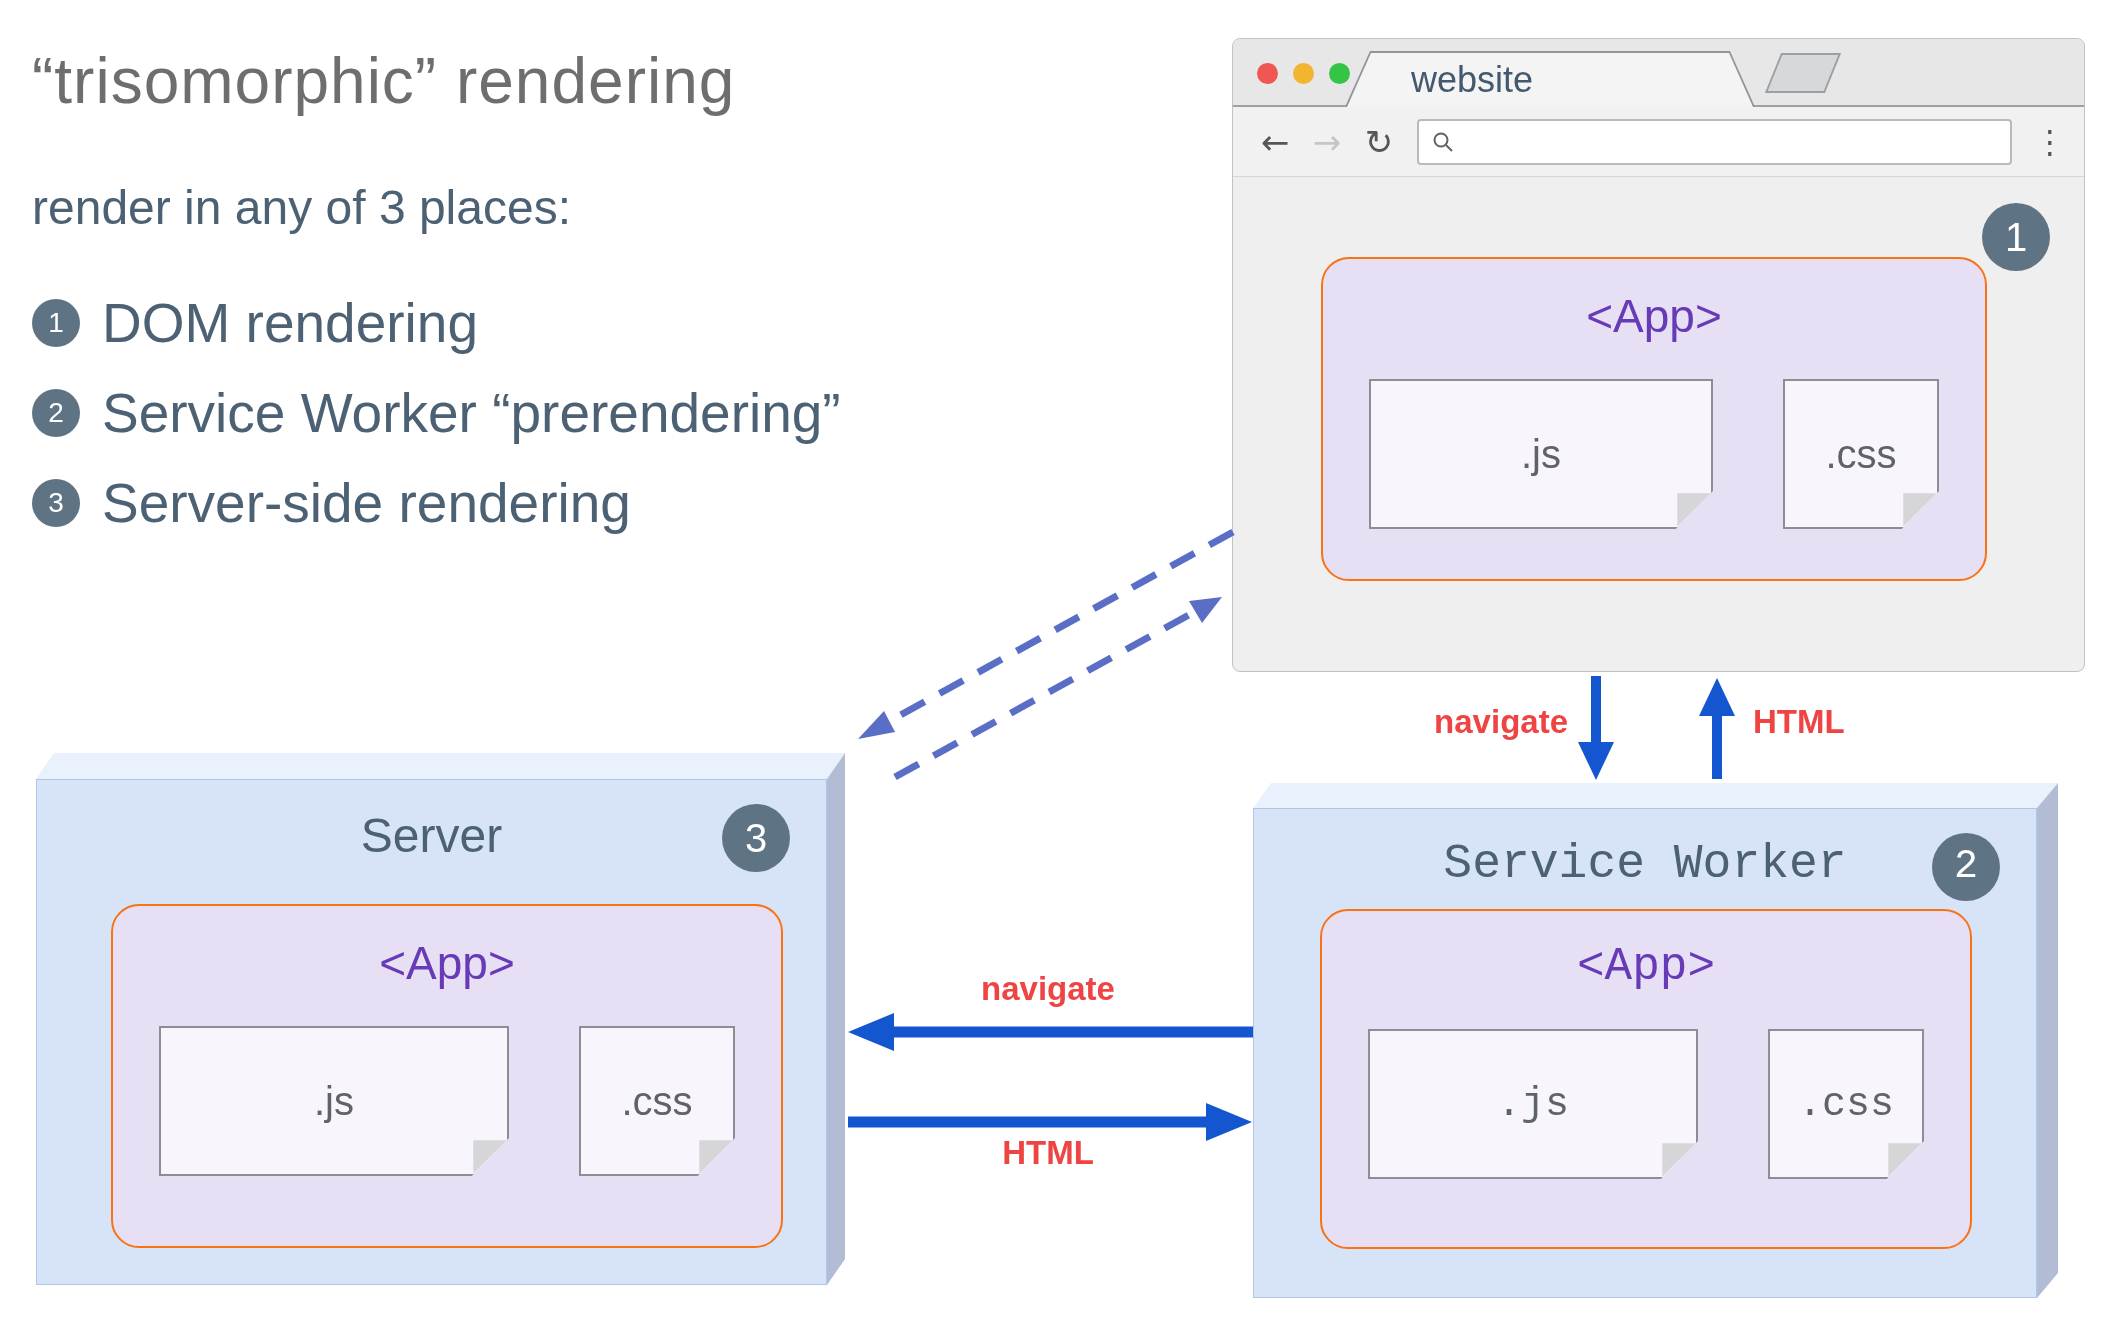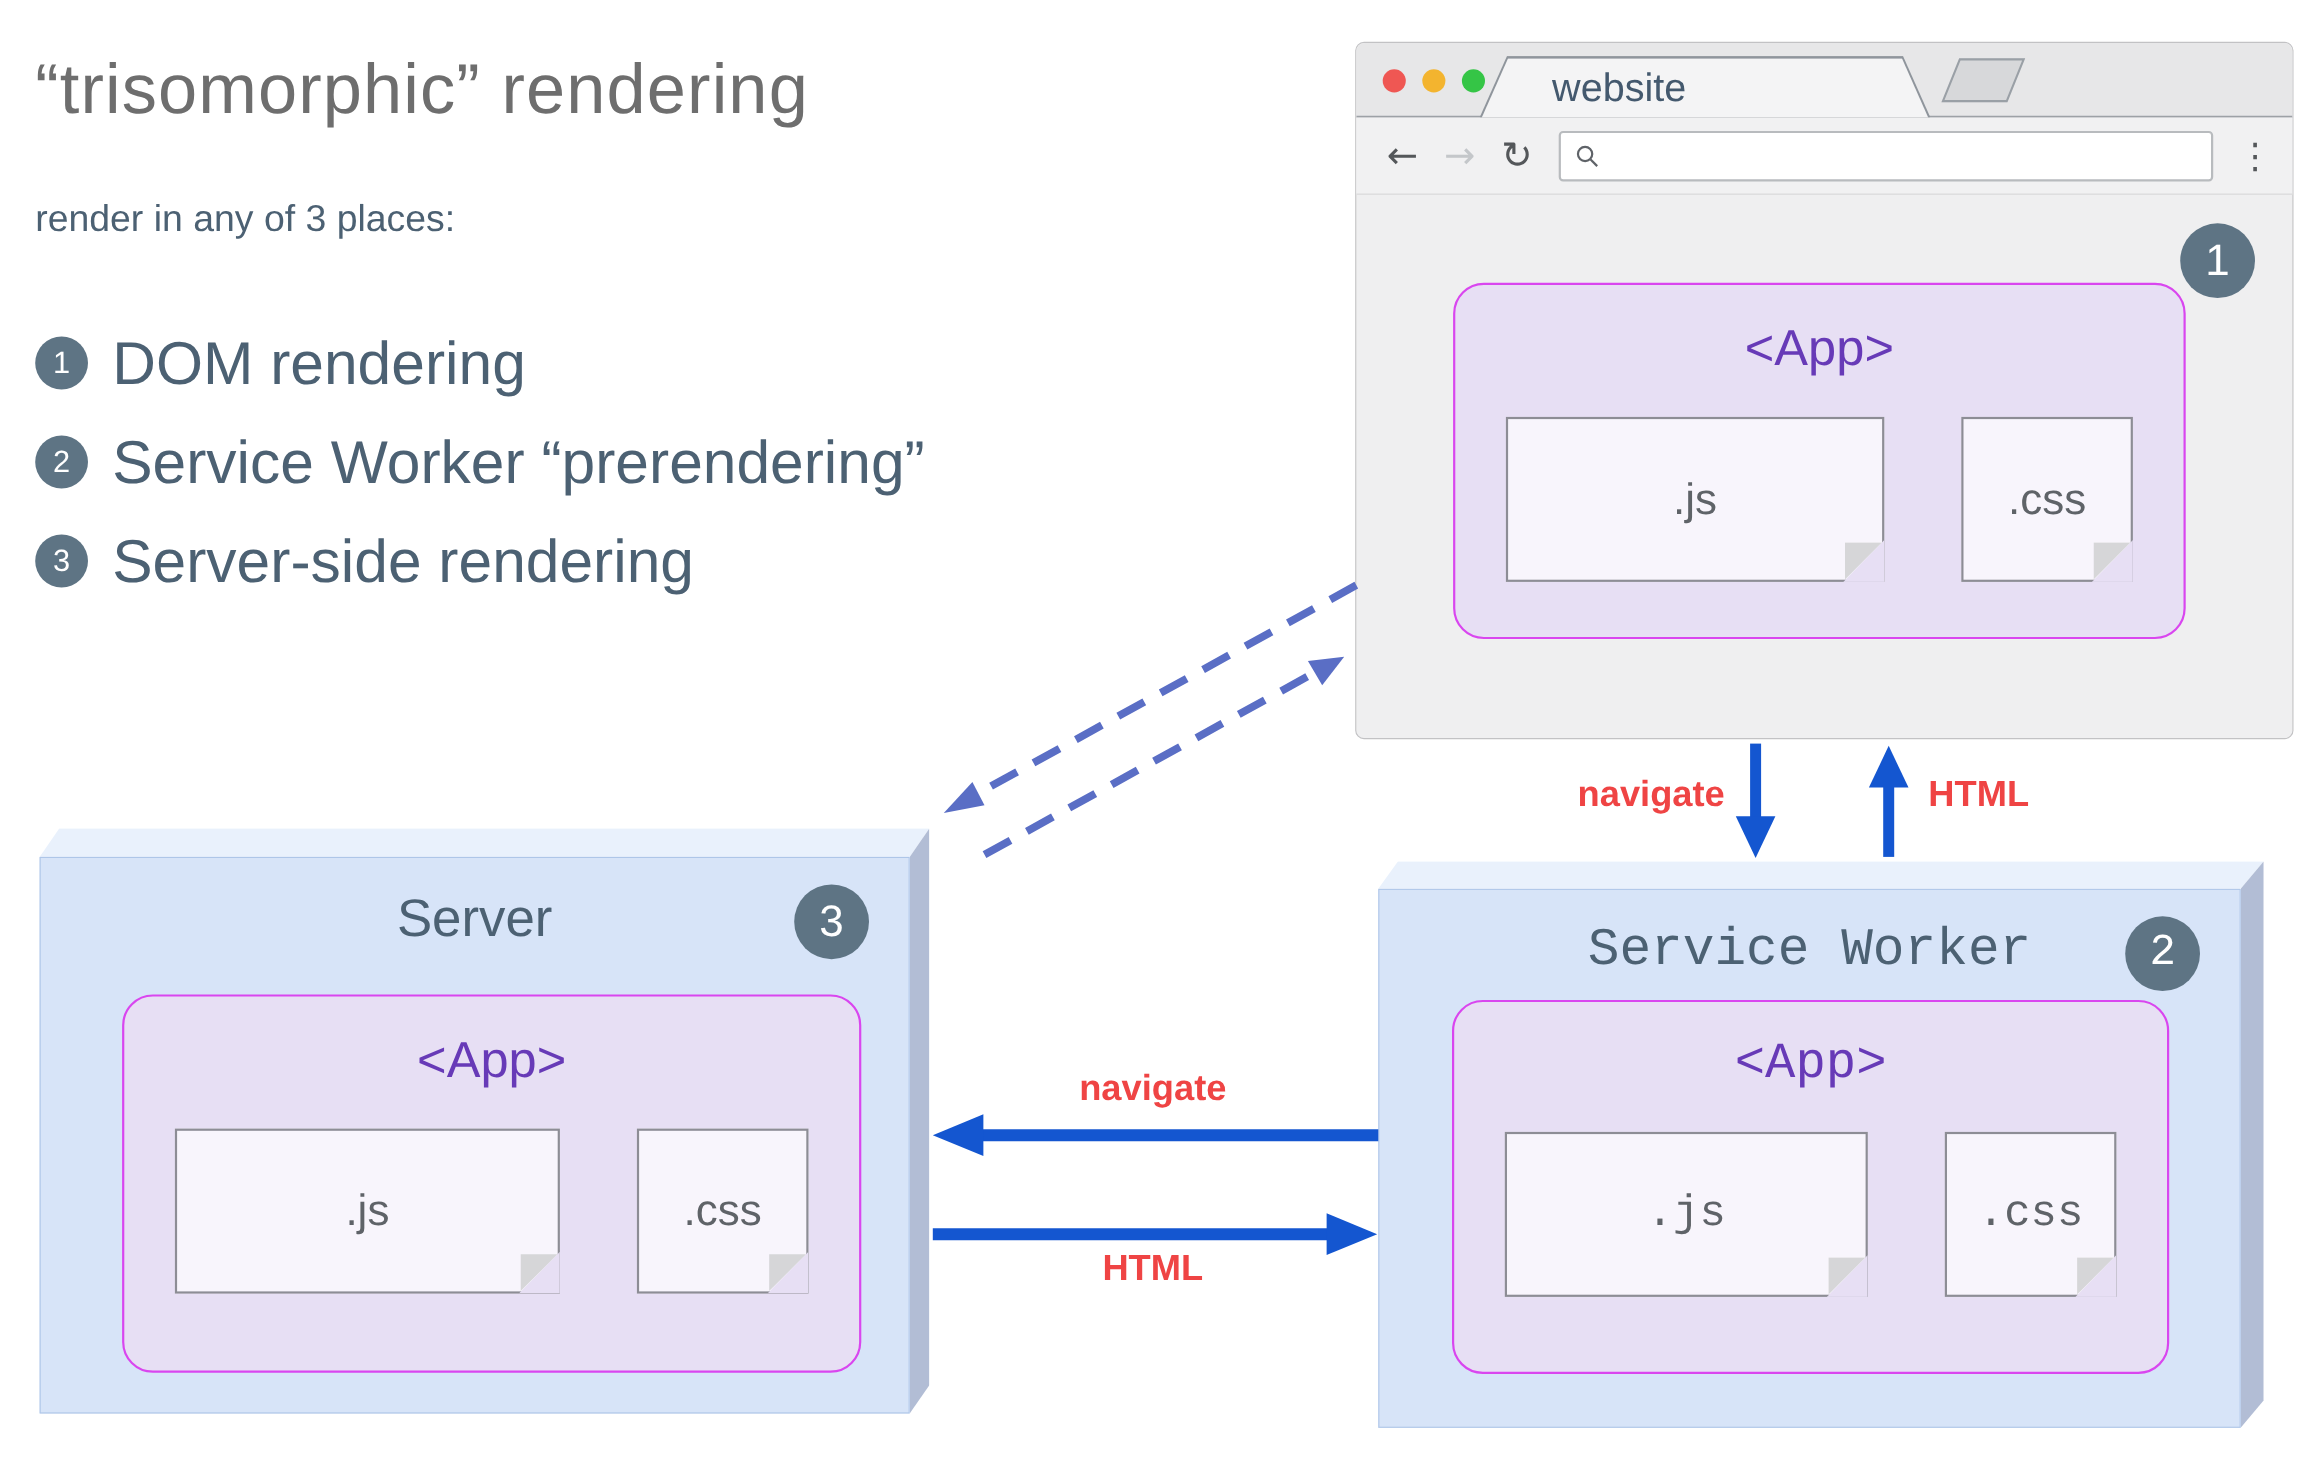--- a/index.html
+++ b/index.html
@@ -3,21 +3,21 @@
 <meta charset="utf-8">
 <style>
   * { margin:0; padding:0; box-sizing:border-box; }
   html,body { background:#ffffff; }
   body { font-family:"Liberation Sans", sans-serif; }
   #canvas { position:relative; width:2108px; height:1328px; background:#ffffff; overflow:hidden; }
 
   
   .intro { position:absolute; left:32px; top:44px; width:1100px; }
   .intro h1 { font-size:64px; font-weight:400; color:#6e6e6e; letter-spacing:1px; margin-bottom:62px; }
-  .intro .subtitle { font-size:34px; font-weight:400; color:#4c6173; margin-bottom:79px; }
+  .intro .subtitle { font-size:48px; font-weight:400; color:#4c6173; margin-bottom:56px; }
   .legend { display:flex; flex-direction:column; gap:26px; }
   .legend-row { display:flex; align-items:center; gap:22px; }
   .legend-row .label { font-size:55px; color:#4c6173; }
 
   .badge { background:#5e7484; color:#fff; border-radius:50%;
            display:flex; align-items:center; justify-content:center; line-height:1; }
   .badge.sm { width:48px; height:48px; font-size:28px; }
   .badge.big { width:68px; height:68px; font-size:40px; }
 
   
@@ -47,21 +47,21 @@
             width:44px; text-align:center; line-height:1; }
   .nav-ic.disabled { color:#c4c7ca; }
   .urlbar { flex:1; height:46px; margin-left:8px; background:#ffffff; border:2px solid #b8bbbe;
             border-radius:4px; display:flex; align-items:center; padding-left:12px; }
   .dots { font-family:"DejaVu Sans", sans-serif; font-size:32px; color:#54575a; margin-left:14px; width:30px; text-align:center; }
 
   .bcontent { position:relative; height:492px; }
   .bcontent .badge.big { position:absolute; right:34px; top:26px; }
 
   
-  .appbox { position:absolute; background:#e7dff4; border:2px solid #d946ef; border-radius:28px;
+  .appbox { position:absolute; background:#e7dff4; border:2px solid #f97316; border-radius:28px;
             display:flex; flex-direction:column; padding:22px 46px 0; }
   .app-title { text-align:center; color:#673ab7; font-size:46px; margin:8px 0 36px; }
   .files { display:flex; gap:70px; }
   .doc { position:relative; height:150px; background:#f8f5fc; border:2px solid #8d8d95;
          display:flex; align-items:center; justify-content:center; font-size:40px; color:#5f6368; }
   .doc.js { flex:1; }
   .doc.css { width:156px; flex:none; }
   .doc .fold { position:absolute; right:-2px; bottom:-2px; width:38px; height:38px; }
   .doc .fold::before { content:""; position:absolute; inset:0; background:#e7dff4;
         clip-path:polygon(100% 0, 100% 100%, 2% 100%); }

